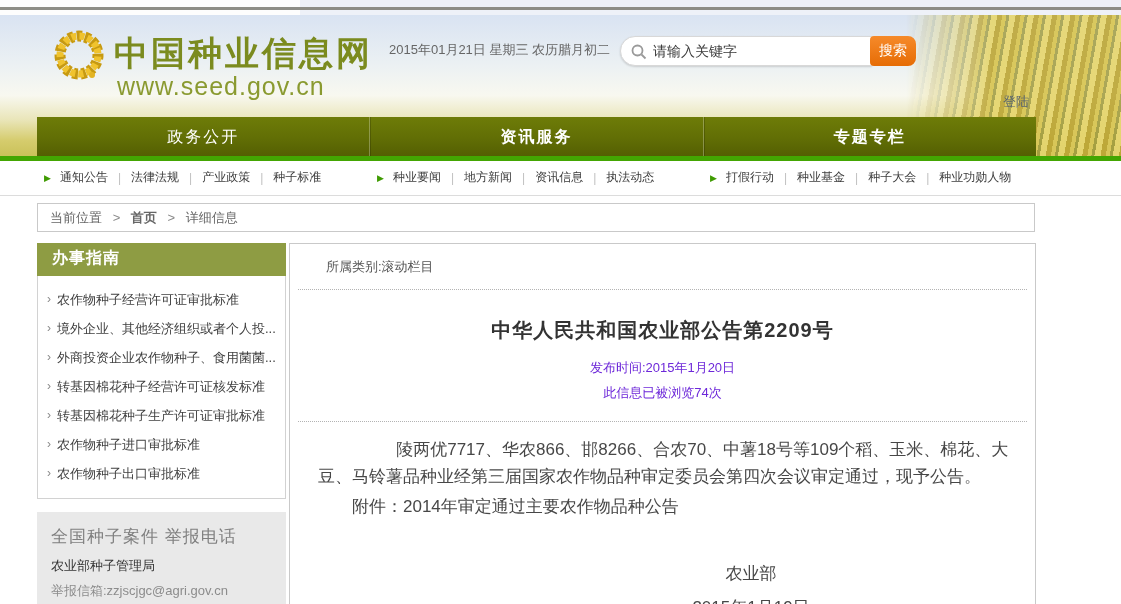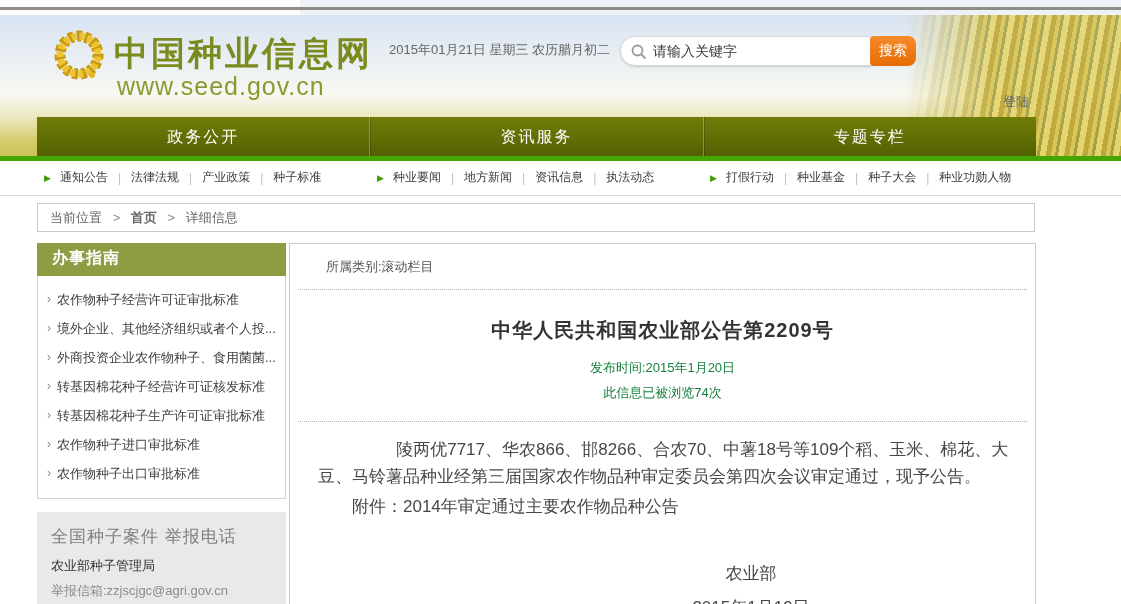--- a/index.html
+++ b/index.html
@@ -33,21 +33,21 @@
   .search-input::placeholder { color:#3a3a3a; opacity:1; }
   .search-btn { position:absolute; left:250px; top:0; width:46px; height:30px; border:none; cursor:pointer;
     background:linear-gradient(180deg,#f68a2a,#e66c05); border-radius:4px 8px 8px 4px;
     color:#fff; font-size:14px; font-family:"Liberation Sans", sans-serif; }
   .login { position:absolute; left:1003px; top:78px; font-size:13px; color:#57646f; cursor:pointer; }
 
   
   .mainnav { position:absolute; left:37px; top:102px; width:999px; height:39px; display:flex;
     background:linear-gradient(180deg,#6e7c08 0%, #616e05 55%, #545f02 100%); }
   .nav-item { flex:1; text-align:center; line-height:39px; color:#fff; font-size:16px; letter-spacing:2px; cursor:pointer; }
-  .nav-item + .nav-item { border-left:1px solid rgba(255,255,255,.28); box-shadow:inset 1px 0 0 rgba(0,0,0,.18); }
+  .nav-item + .nav-item { border-left:1px solid rgba(255,255,255,.28); box-shadow:inset 1px 0 0 rgba(0,0,0,.18);font-weight:bold; }
   .greenline { position:absolute; left:0; top:141px; width:1121px; height:5px; background:#43a602; }
 
   
   .subnav { position:absolute; left:37px; top:161px; width:999px; height:33px; display:flex; align-items:center; background:#fff; }
   .subnav-group { width:333px; display:flex; align-items:center; padding-left:7px; white-space:nowrap; }
   .tri { color:#3f9b02; font-size:9px; margin-right:9px; }
   .subnav-link { font-size:12px; color:#3c3c3c; cursor:pointer; }
   .subnav .sep { color:#c0c0c0; font-size:12px; margin:0 10px; }
   .subnav-border { position:absolute; left:0; top:195px; width:1121px; height:1px; background:#dcdcdc; }
 
@@ -67,21 +67,21 @@
   .report-box { margin-top:13px; background:#e9e9e9; padding:13px 14px 14px; }
   .report-title { font-size:17px; color:#7f7f7f; letter-spacing:1px; }
   .report-org { font-size:13px; color:#333; margin-top:9px; }
   .report-email { font-size:13px; color:#8c8c8c; margin-top:7px; }
 
   
   .panel { position:absolute; left:289px; top:243px; width:747px; height:380px; border:1px solid #c9c9c9; background:#fff; }
   .category { padding:14px 0 0 36px; font-size:13px; color:#555; }
   .dotted { border-top:1px dotted #b3b3b3; margin:13px 8px 0 8px; }
   .art-title { text-align:center; margin-top:27px; font-size:20px; font-weight:bold; color:#333; letter-spacing:1px; }
-  .art-meta { text-align:center; font-size:13px; color:#15803d; margin-top:15px; }
+  .art-meta { text-align:center; font-size:13px; color:#6d28d9; margin-top:15px; }
   .art-meta + .art-meta { margin-top:7px; }
   .dotted.d2 { margin-top:19px; }
   .art-body { padding:14px 26px 0 28px; font-size:17px; color:#474747; line-height:27px; }
   .p-indent { text-indent:4.6em; }
   .p-attach { text-indent:2em; margin-top:3px; }
   .signature { margin:40px 148px 0 auto; width:220px; text-align:center; font-size:17px; color:#474747; }
   .signature .sign-date { margin-top:7px; }
 </style>
 </head>
 <body>

